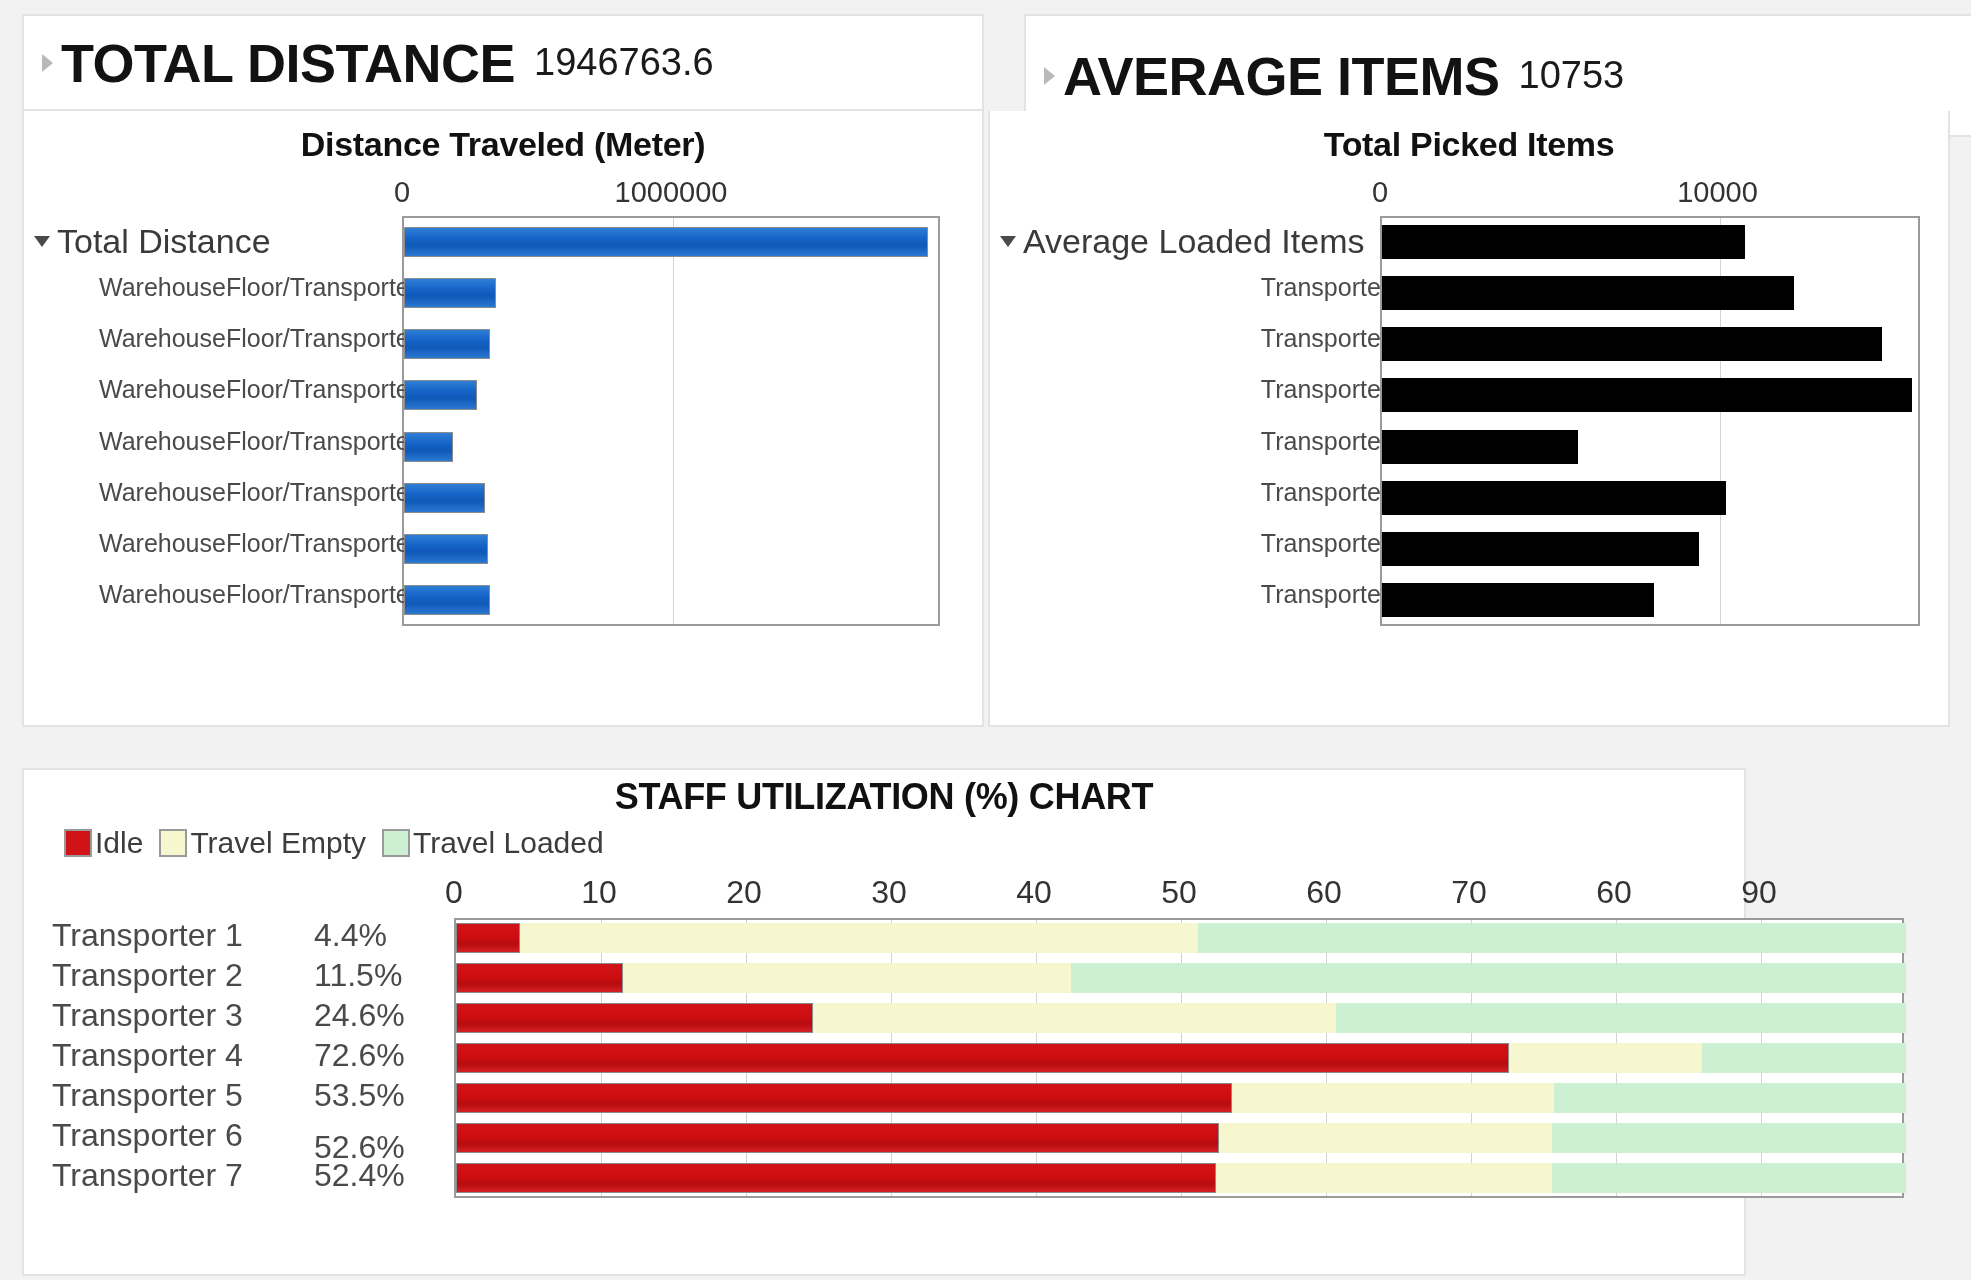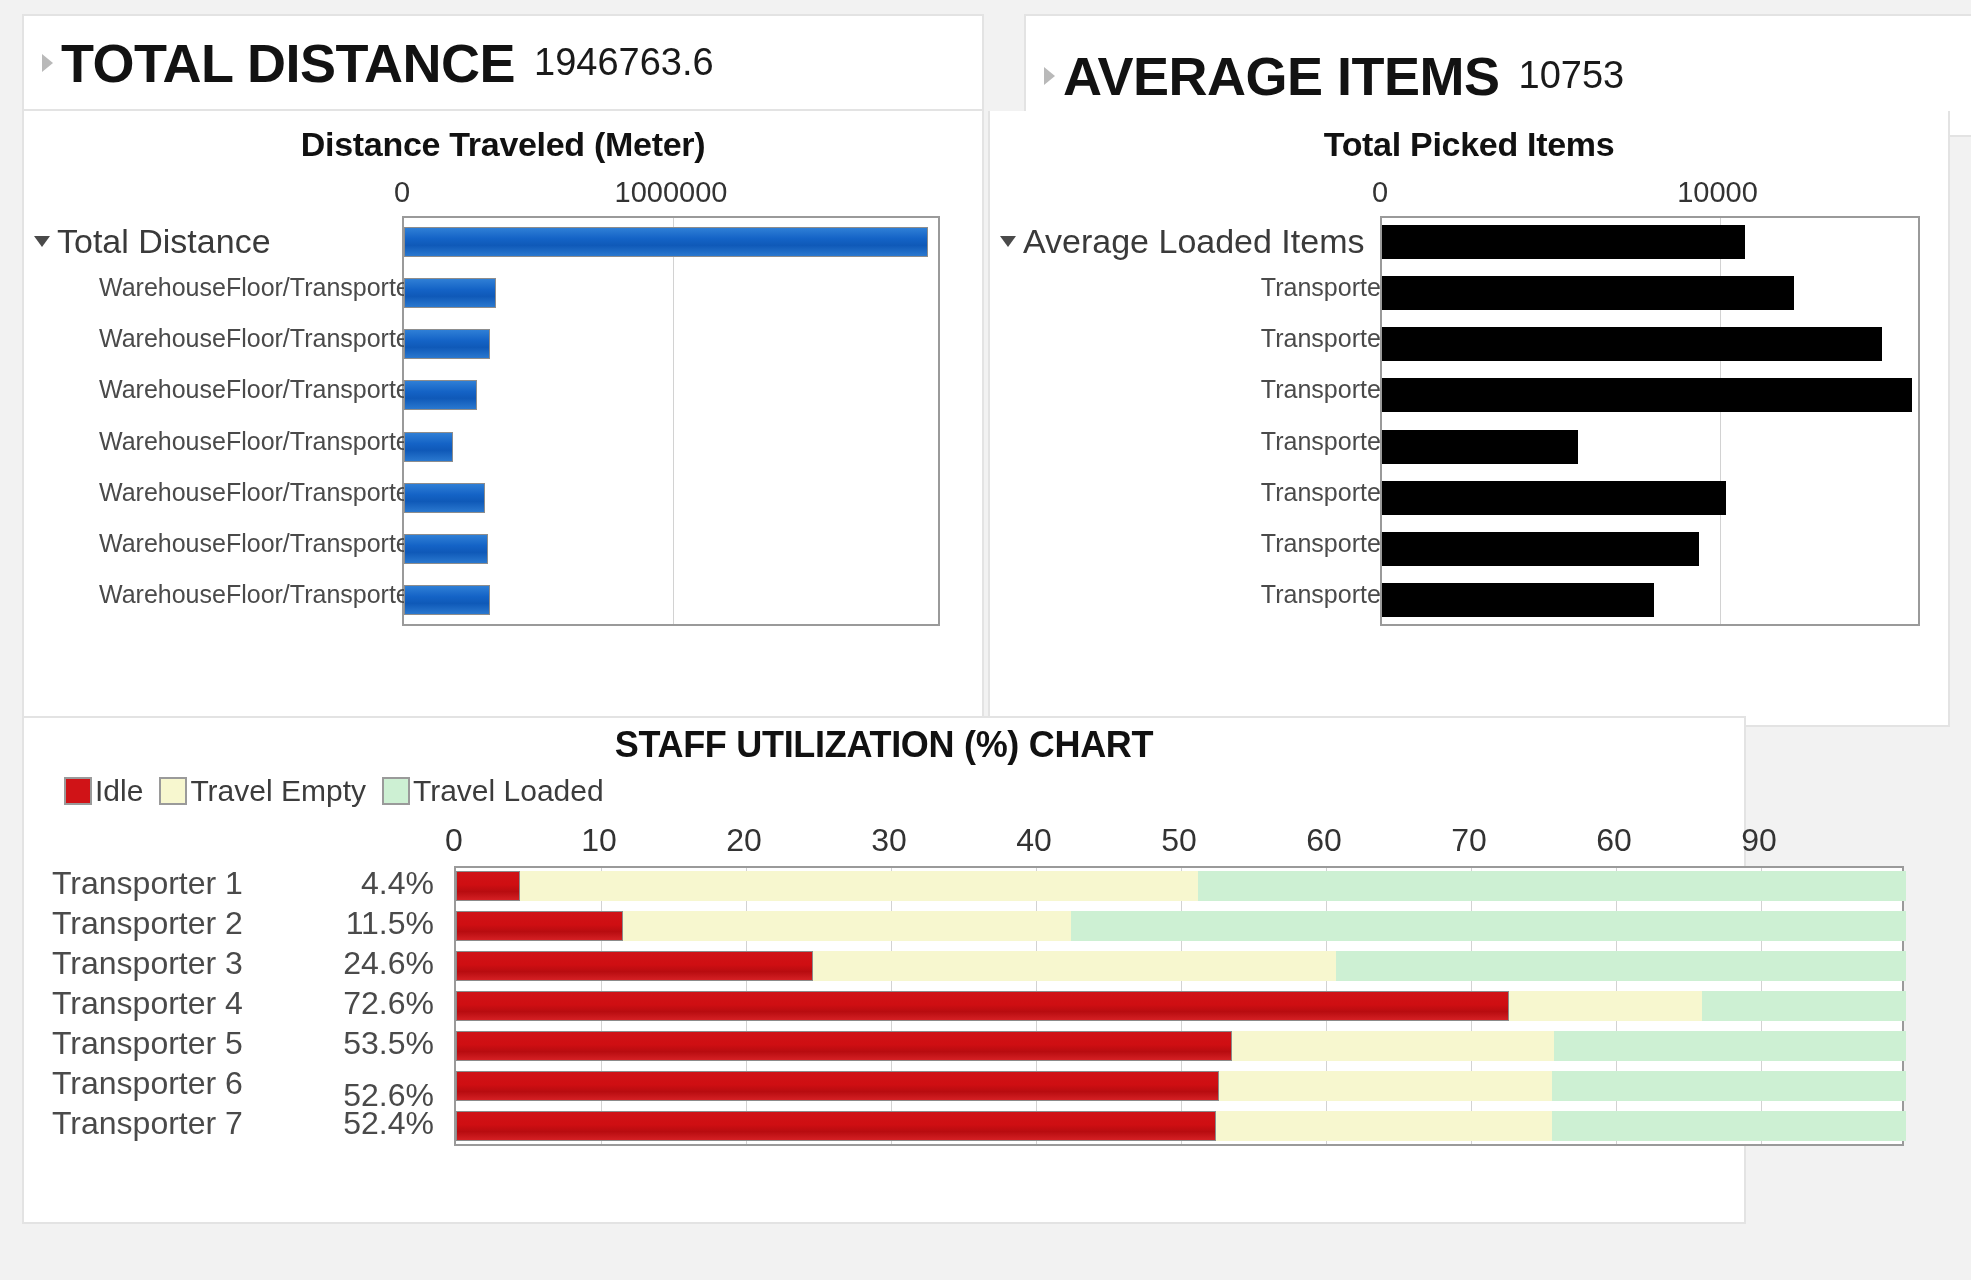--- a/index.html
+++ b/index.html
@@ -27,21 +27,21 @@
 
   
   #kpi-left  { left: 22px;  top: 14px;  width: 962px; height: 97px; }
   #kpi-right { left: 1024px; top: 14px;  width: 962px; height: 123px; }
 
   
   #chart-left  { left: 22px;  top: 111px; width: 962px; height: 616px; border-top: none;}
   #chart-right { left: 988px; top: 111px; width: 962px; height: 616px; border-top: none;}
 
   
-  #chart-bottom { left: 22px; top: 716px; width: 1724px; height: 508px; }
+  #chart-bottom { left: 22px; top: 768px; width: 1724px; height: 508px; }
 
   
   .kpi-inner {
     display: flex;
     align-items: center;
     height: 100%;
     padding-left: 18px;
     box-sizing: border-box;
   }
   .kpi-caret {
@@ -171,21 +171,20 @@
     position: absolute;
     font-size: 32px;
     color: #4a4a4a;
     white-space: nowrap;
   }
   .util-pct {
     position: absolute;
     font-size: 32px;
     color: #4a4a4a;
     white-space: nowrap;
-    text-align: right;
   }
   .seg {
     position: absolute;
     box-sizing: border-box;
   }
   .seg.idle {
     background: linear-gradient(to bottom,#d01317 0%,#cf0e12 45%,#b80c10 70%,#d42024 100%);
     border: 1px solid #8b8b8b;
   }
   .seg.empty  { background: #f7f7cf; }

